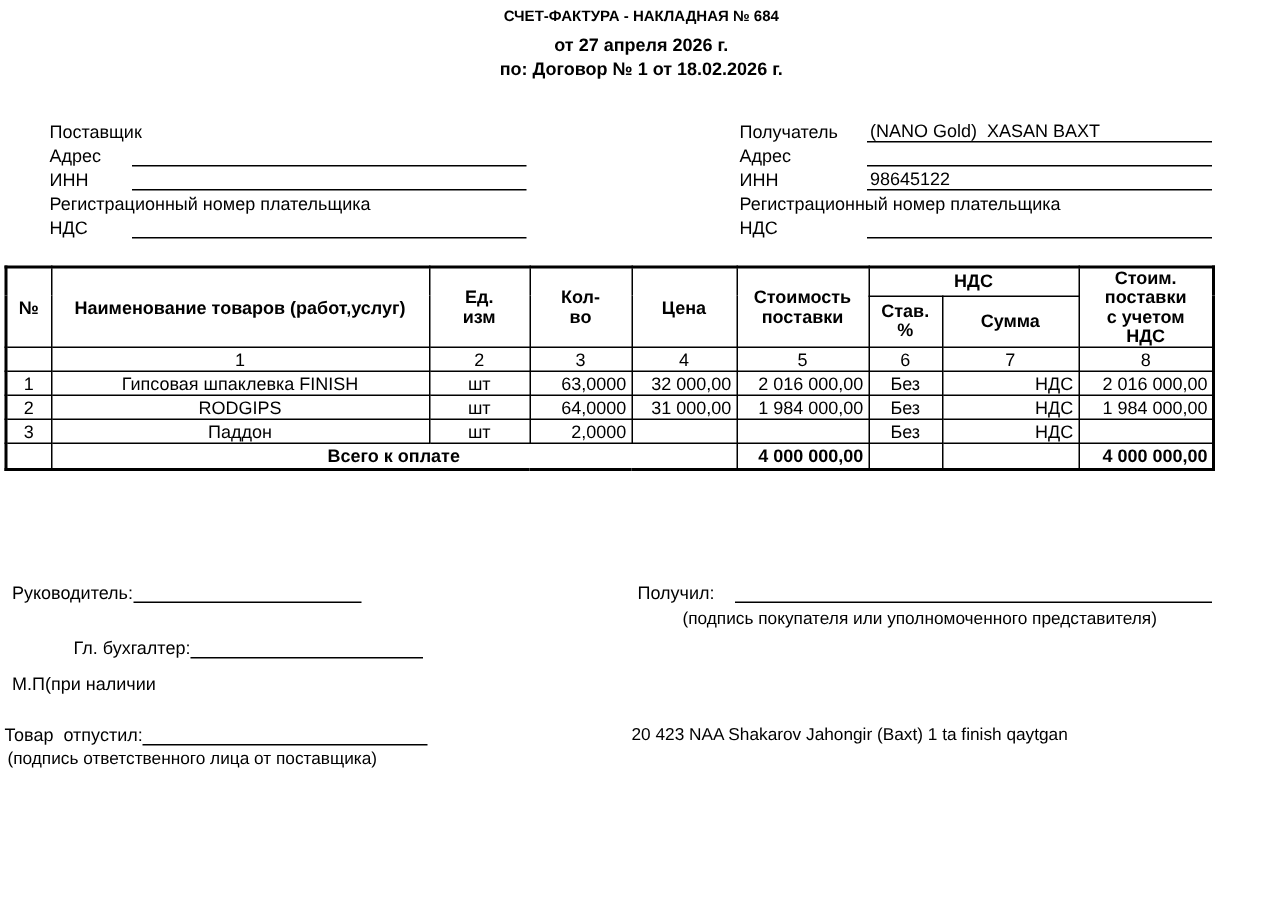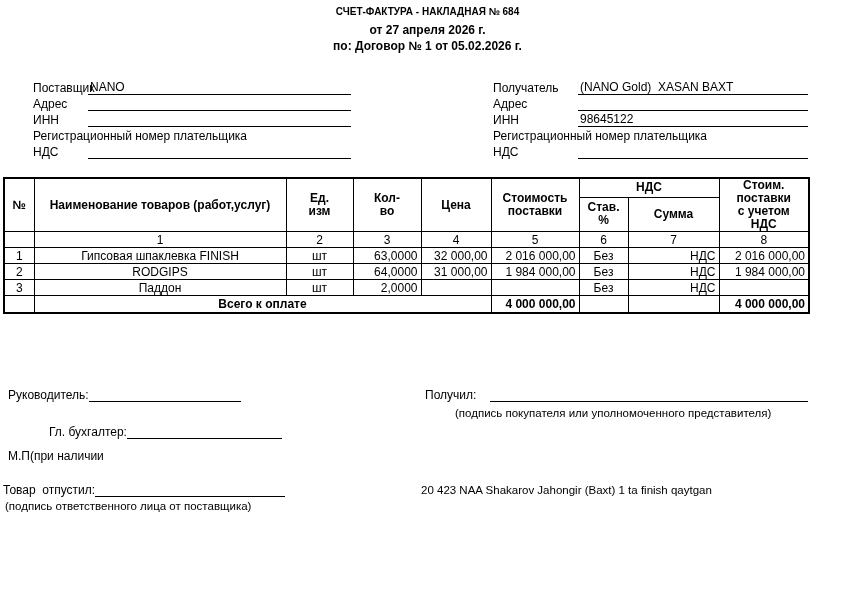--- a/index.html
+++ b/index.html
@@ -66,26 +66,25 @@
   .note { font-size:11.5px; white-space:nowrap; }
   .clip { white-space:nowrap; overflow:hidden; }
 </style>
 </head>
 <body>
 
 <div class="doc">
 
   <div class="abs title-line t1">СЧЕТ-ФАКТУРА - НАКЛАДНАЯ № 684</div>
   <div class="abs title-line t2">от 27 апреля 2026 г.</div>
-  <div class="abs title-line t3">по: Договор № 1 от 05.02.2026 г.</div>
+  <div class="abs title-line t3">по: Договор № 1 от 18.02.2026 г.</div>
 
   <div class="abs party supplier" style="left:33px; top:79px; width:318px;">
     <div class="prow">
       <span class="plabel">Поставщик</span>
-      <span class="pline">NANO</span>
     </div>
     <div class="prow">
       <span class="plabel">Адрес</span>
       <span class="pline"></span>
     </div>
     <div class="prow">
       <span class="plabel">ИНН</span>
       <span class="pline"></span>
     </div>
     <div class="prow">

